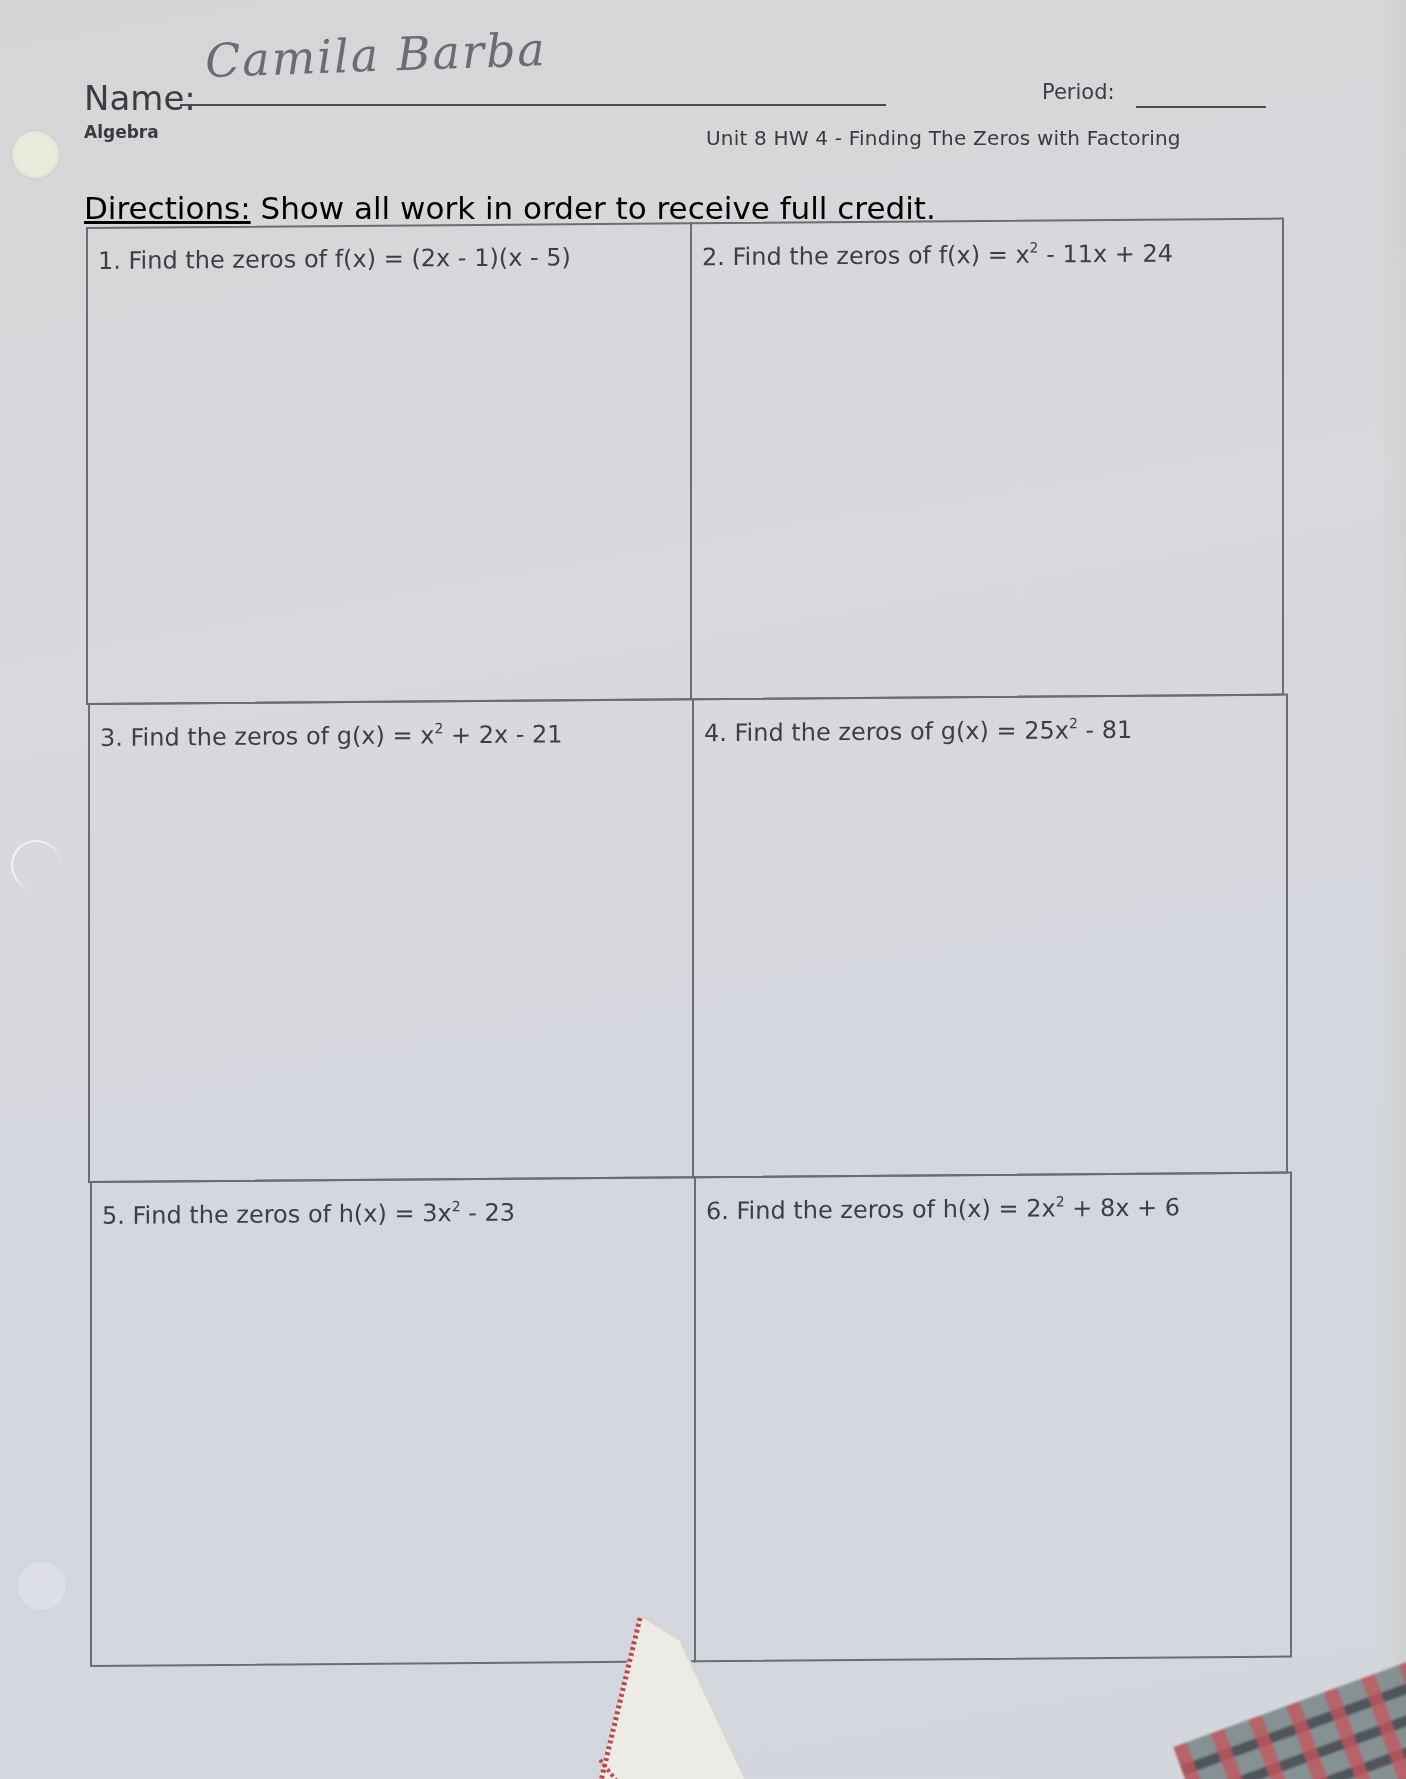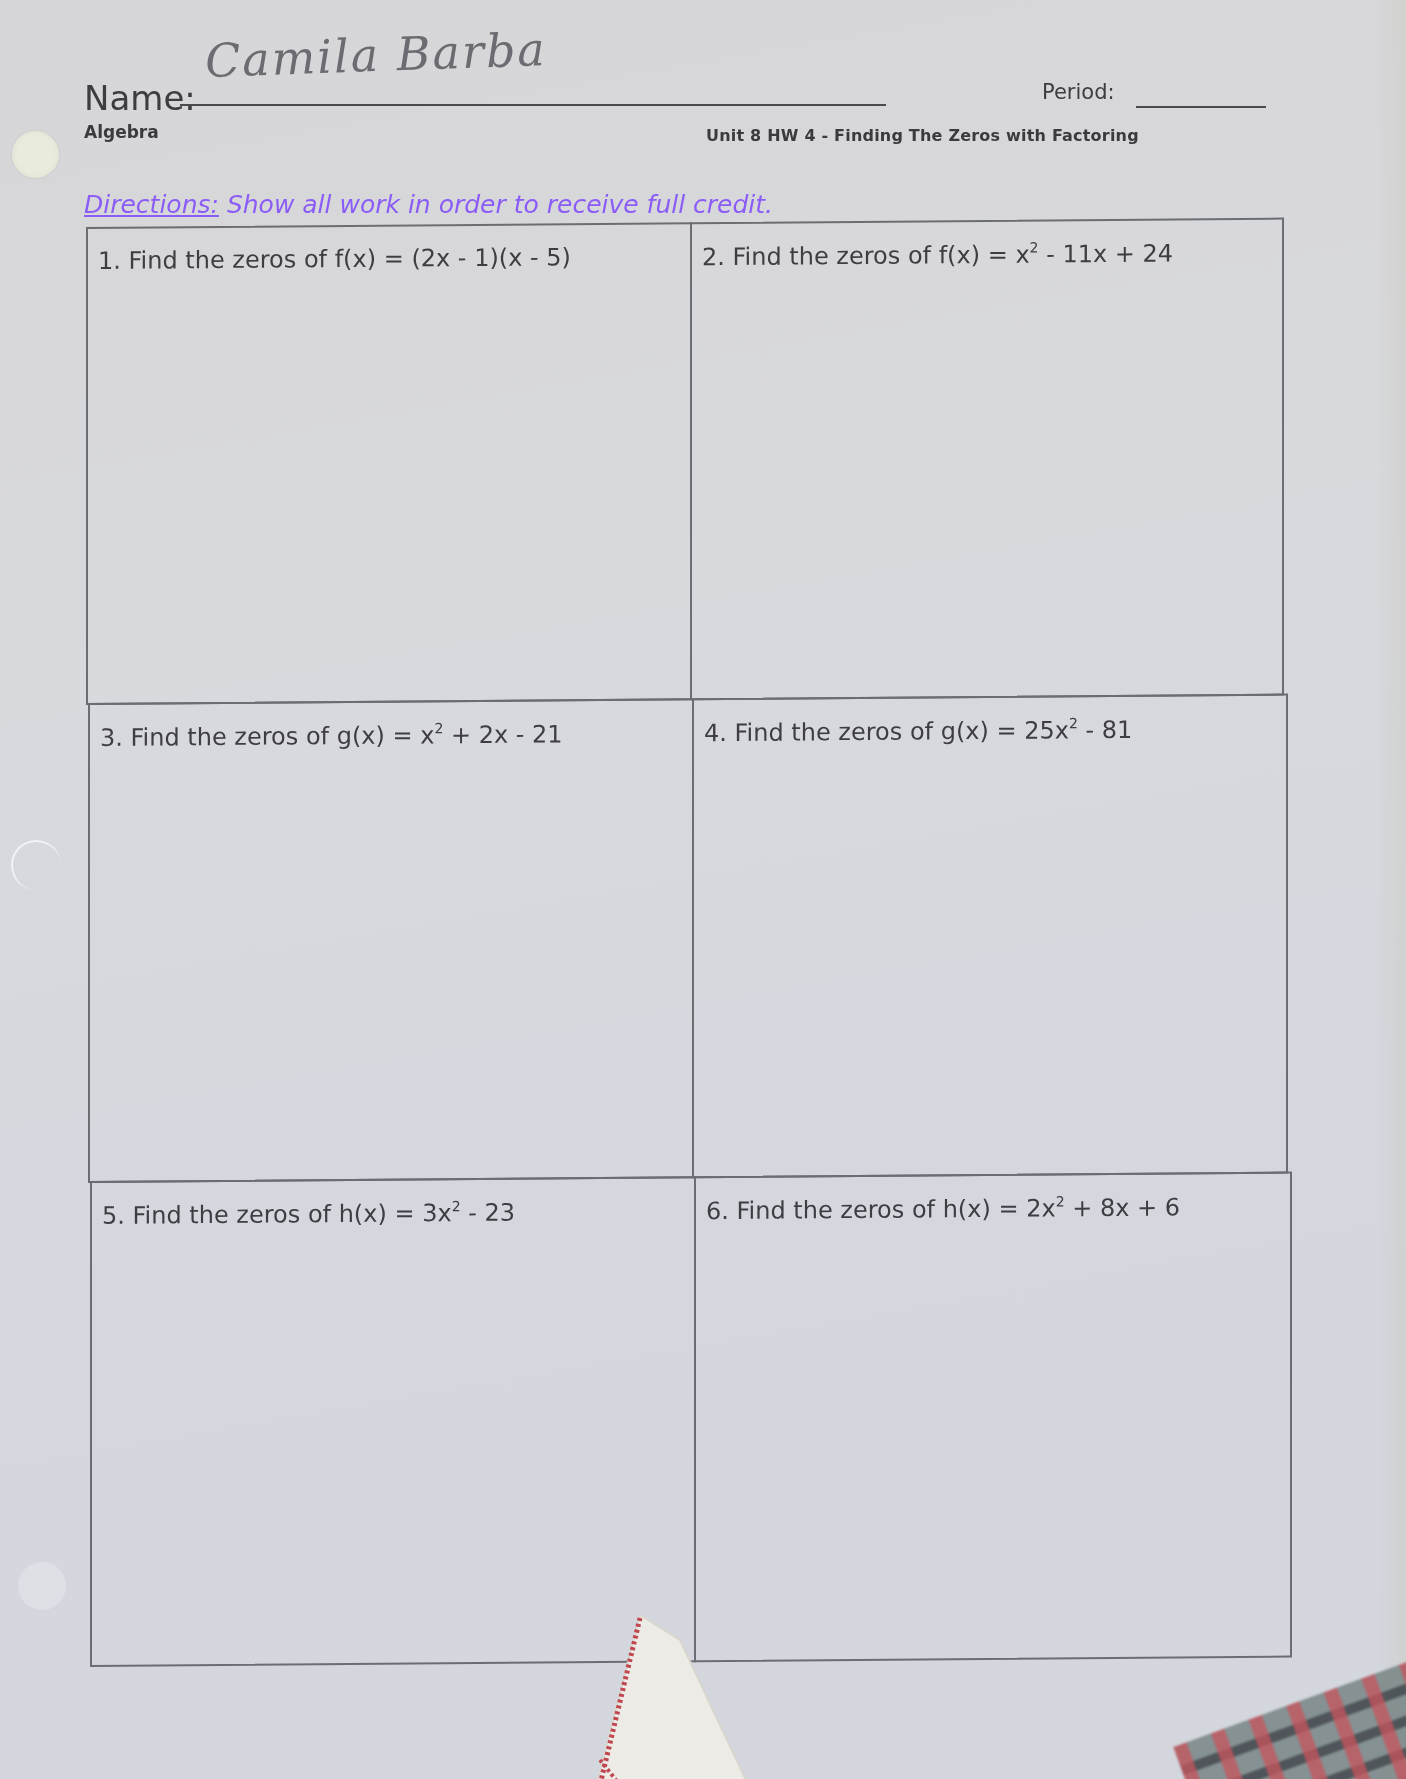--- a/index.html
+++ b/index.html
@@ -88,32 +88,31 @@
       left: 84px;
       top: 122px;
       font-size: 17px;
       font-weight: bold;
       color: #3a3a3f;
     }
     .unit-title {
       position: absolute;
       left: 706px;
       top: 126px;
-      font-size: 16px;
-      font-weight: bold;
+      font-size: 20px;
+      font-weight: normal;
       color: #3a3a3f;
       letter-spacing: 0.2px;
     }
     .directions {
       position: absolute;
       left: 84px;
       top: 190px;
-      font-size: 25px;
-      color: #8b5cf6;
-      font-style: italic;
+      font-size: 31px;
+      color: #000000;
     }
     .directions .dir-label {
       text-decoration: underline;
     }
 
     
     .grid {
       position: absolute;
       left: 86px;
       top: 225px;

